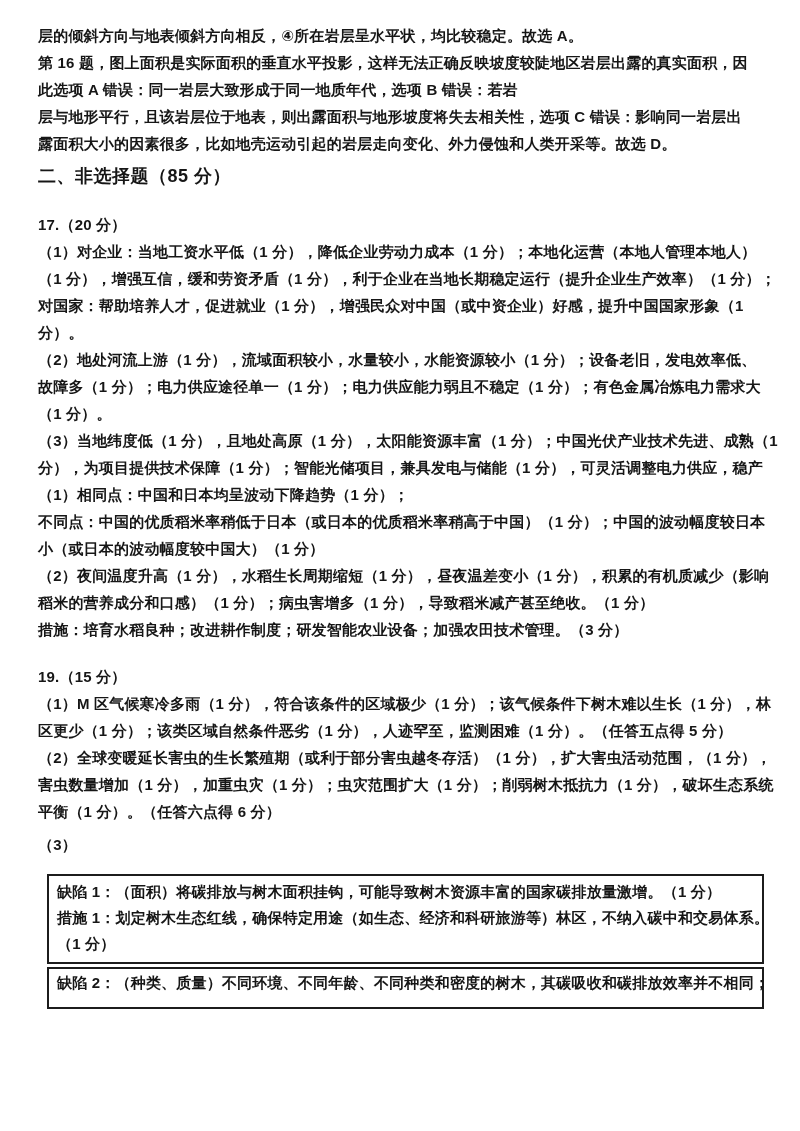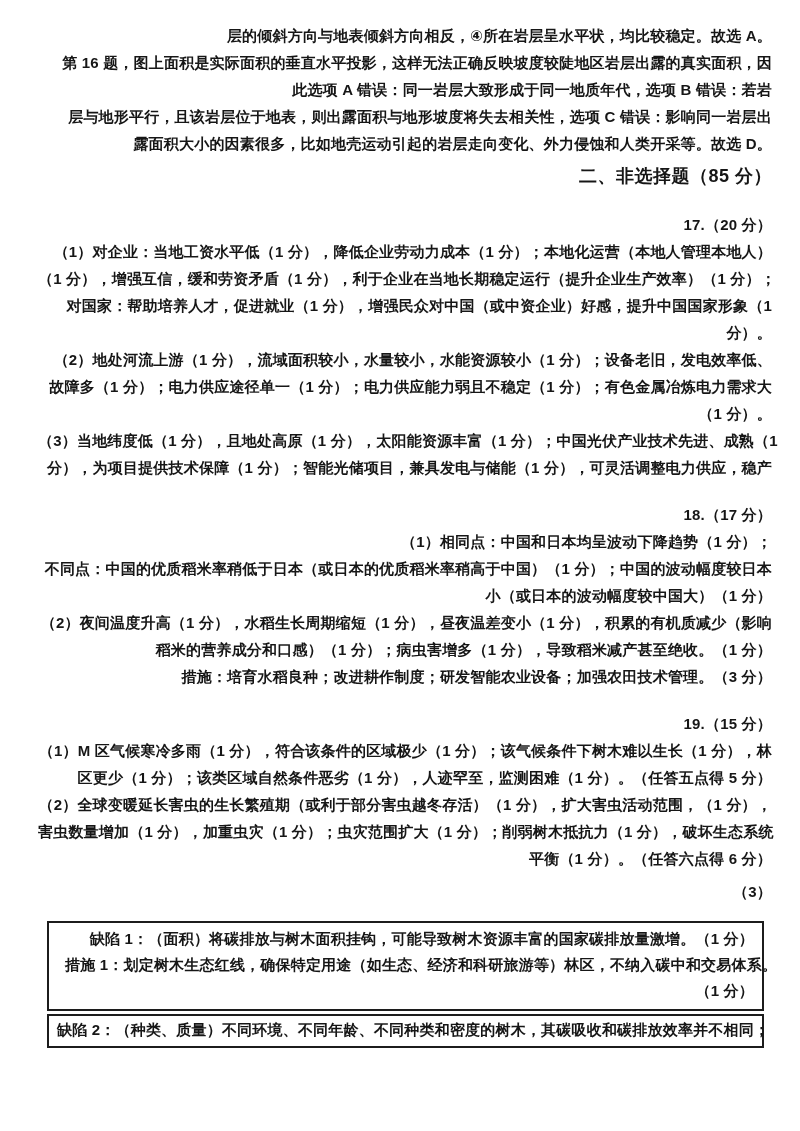--- a/index.html
+++ b/index.html
@@ -15,40 +15,39 @@
     width: 800px; height: 1131px;
     padding: 22px 28px 0 38px;
   }
   .block { margin: 0; }
   .line {
     font-size: 15px;
     line-height: 27px;
     font-weight: 600;
     white-space: nowrap;
     letter-spacing: 0.2px;
-    text-align: right;
   }
   .block.heading .line {
     font-size: 18px;
     font-weight: 800;
     line-height: 30px;
     letter-spacing: 0.5px;
   }
   .block.heading { margin-top: 4px; }
   .block.qnum { margin-top: 20px; }
   .block.qnum .line { font-weight: 700; }
   .block.sub { margin-top: 6px; }
   .answer-table { margin: 4px 0 0 9px; width: 717px; }
   .ansrow {
     border: 2px solid #1c1c1c;
-    padding: 3px 8px 5px 16px;
+    padding: 3px 8px 5px 8px;
     background: #ffffff;
     margin-top: 16px;
   }
-  .ansrow + .ansrow { margin-top: 3px; padding: 1px 8px 3px 8px; }
+  .ansrow + .ansrow { margin-top: 3px; padding: 1px 8px 11px 8px; }
   .ansrow .line { line-height: 26px; }
 </style>
 </head>
 <body>
 
 <div class="doc">
   <div id="doc-blocks">
       <div class="block body">
         <div class="line">层的倾斜方向与地表倾斜方向相反，④所在岩层呈水平状，均比较稳定。故选 A。</div>
         <div class="line">第 16 题，图上面积是实际面积的垂直水平投影，这样无法正确反映坡度较陡地区岩层出露的真实面积，因</div>
@@ -69,23 +68,20 @@
         <div class="line">分）。</div>
       </div>
       <div class="block body">
         <div class="line">（2）地处河流上游（1 分），流域面积较小，水量较小，水能资源较小（1 分）；设备老旧，发电效率低、</div>
         <div class="line">故障多（1 分）；电力供应途径单一（1 分）；电力供应能力弱且不稳定（1 分）；有色金属冶炼电力需求大</div>
         <div class="line">（1 分）。</div>
       </div>
       <div class="block body">
         <div class="line">（3）当地纬度低（1 分），且地处高原（1 分），太阳能资源丰富（1 分）；中国光伏产业技术先进、成熟（1</div>
         <div class="line">分），为项目提供技术保障（1 分）；智能光储项目，兼具发电与储能（1 分），可灵活调整电力供应，稳产</div>
-      </div>
-      <div class="block qnum">
-        <div class="line">18.（17 分）</div>
       </div>
       <div class="block body">
         <div class="line">（1）相同点：中国和日本均呈波动下降趋势（1 分）；</div>
         <div class="line">不同点：中国的优质稻米率稍低于日本（或日本的优质稻米率稍高于中国）（1 分）；中国的波动幅度较日本</div>
         <div class="line">小（或日本的波动幅度较中国大）（1 分）</div>
       </div>
       <div class="block body">
         <div class="line">（2）夜间温度升高（1 分），水稻生长周期缩短（1 分），昼夜温差变小（1 分），积累的有机质减少（影响</div>
         <div class="line">稻米的营养成分和口感）（1 分）；病虫害增多（1 分），导致稻米减产甚至绝收。（1 分）</div>
       </div>

